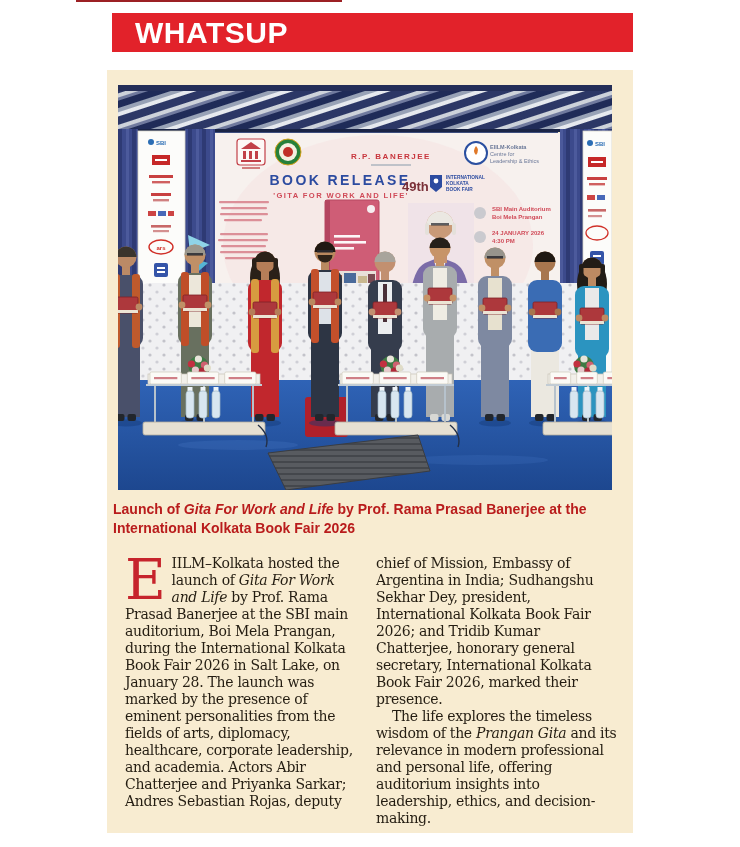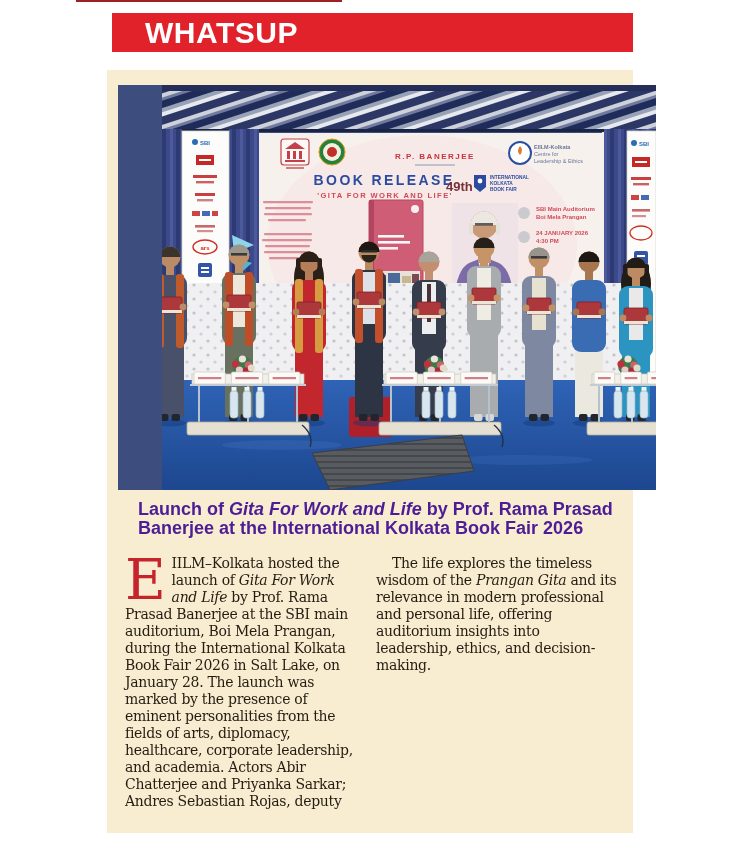--- a/index.html
+++ b/index.html
@@ -1,26 +1,26 @@
 <!DOCTYPE html>
 <html><head>
 <meta charset="utf-8">
 <style>
   html,body{margin:0;padding:0;}
   body{width:740px;height:847px;position:relative;background:#ffffff;overflow:hidden;
        font-family:"Liberation Sans",sans-serif;}
   .top-rule{position:absolute;left:76px;top:0;width:266px;height:2px;background:#9c2024;}
   .banner{position:absolute;left:112px;top:13px;width:521px;height:39px;background:#e2222a;
-          display:flex;align-items:center;padding-left:33px;box-sizing:border-box;}
+          display:flex;align-items:center;padding-left:23px;box-sizing:border-box;}
   .banner-text{font-weight:bold;font-size:30px;color:#ffffff;letter-spacing:.5px;
                font-family:"Liberation Sans",sans-serif;}
   .panel{position:absolute;left:107px;top:70px;width:526px;height:763px;background:#f8ecd1;}
-  .photo-wrap{position:absolute;left:11px;top:15px;width:440px;height:405px;background:#3d4e7e;padding-left:44px;}
-  .caption{position:absolute;left:31px;top:430px;width:502px;
-           font-weight:bold;font-size:18px;line-height:19px;color:#4c1d95;}
+  .photo-wrap{position:absolute;left:11px;top:15px;width:440px;height:405px;background:#3d4e7e;}
+  .caption{position:absolute;left:6px;top:430px;width:502px;
+           font-weight:bold;font-size:14px;line-height:19px;color:#b91c1c;}
   .caption i{font-style:italic;}
   .article{position:absolute;left:18px;top:485px;width:494px;display:flex;gap:22px;
            font-family:"DejaVu Serif","Liberation Serif",serif;font-size:14px;line-height:17px;
            color:#241d12;letter-spacing:-0.3px;}
   .col1{width:229px;}
   .col2{width:243px;}
   .article p{margin:0;}
   .article .indent{text-indent:16px;}
   .dropcap{float:left;color:#c6242c;font-size:56px;line-height:46px;padding:2px 6px 0 0;
            font-family:"DejaVu Serif",serif;font-weight:normal;}
@@ -471,16 +471,17 @@
     </svg>
   </div>
 
   <div class="caption"><span>Launch of </span><i>Gita For Work and Life</i><span> by Prof. Rama Prasad Banerjee at the International Kolkata Book Fair 2026</span></div>
 
   <div class="article">
     <div class="col1">
       <p><span class="dropcap">E</span><span>IILM–Kolkata hosted the launch of </span><i>Gita For Work and Life</i><span> by Prof. Rama Prasad Banerjee at the SBI main auditorium, Boi Mela Prangan, during the International Kolkata Book Fair 2026 in Salt Lake, on January 28. The launch was marked by the presence of eminent personalities from the fields of arts, diplomacy, healthcare, corporate leadership, and academia. Actors Abir Chatterjee and Priyanka Sarkar; Andres Sebastian Rojas, deputy</span></p>
     </div>
     <div class="col2">
+      <p>chief of Mission, Embassy of Argentina in India; Sudhangshu Sekhar Dey, president, International Kolkata Book Fair 2026; and Tridib Kumar Chatterjee, honorary general secretary, International Kolkata Book Fair 2026, marked their presence.</p>
       <p class="indent"><span>The life explores the timeless wisdom of the </span><i>Prangan Gita</i><span> and its relevance in modern professional and personal life, offering auditorium insights into leadership, ethics, and decision-making.</span></p>
     </div>
   </div>
 </div>
 
 </body></html>

